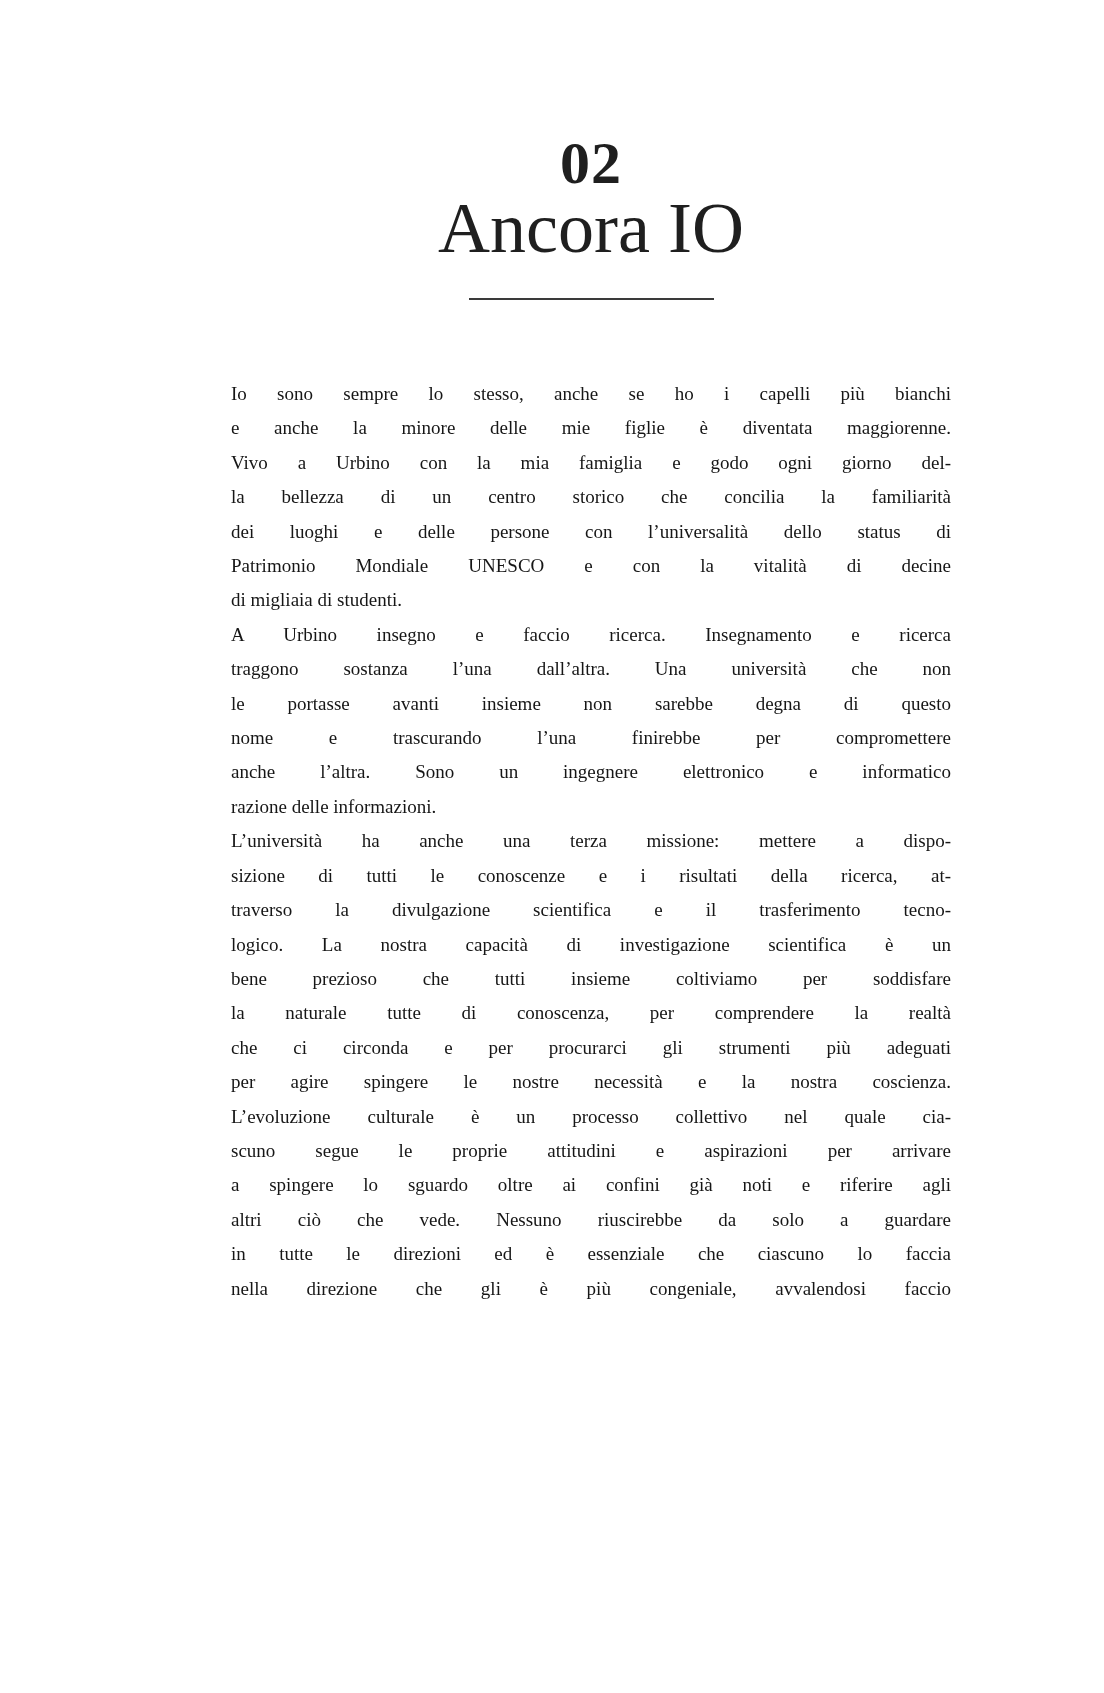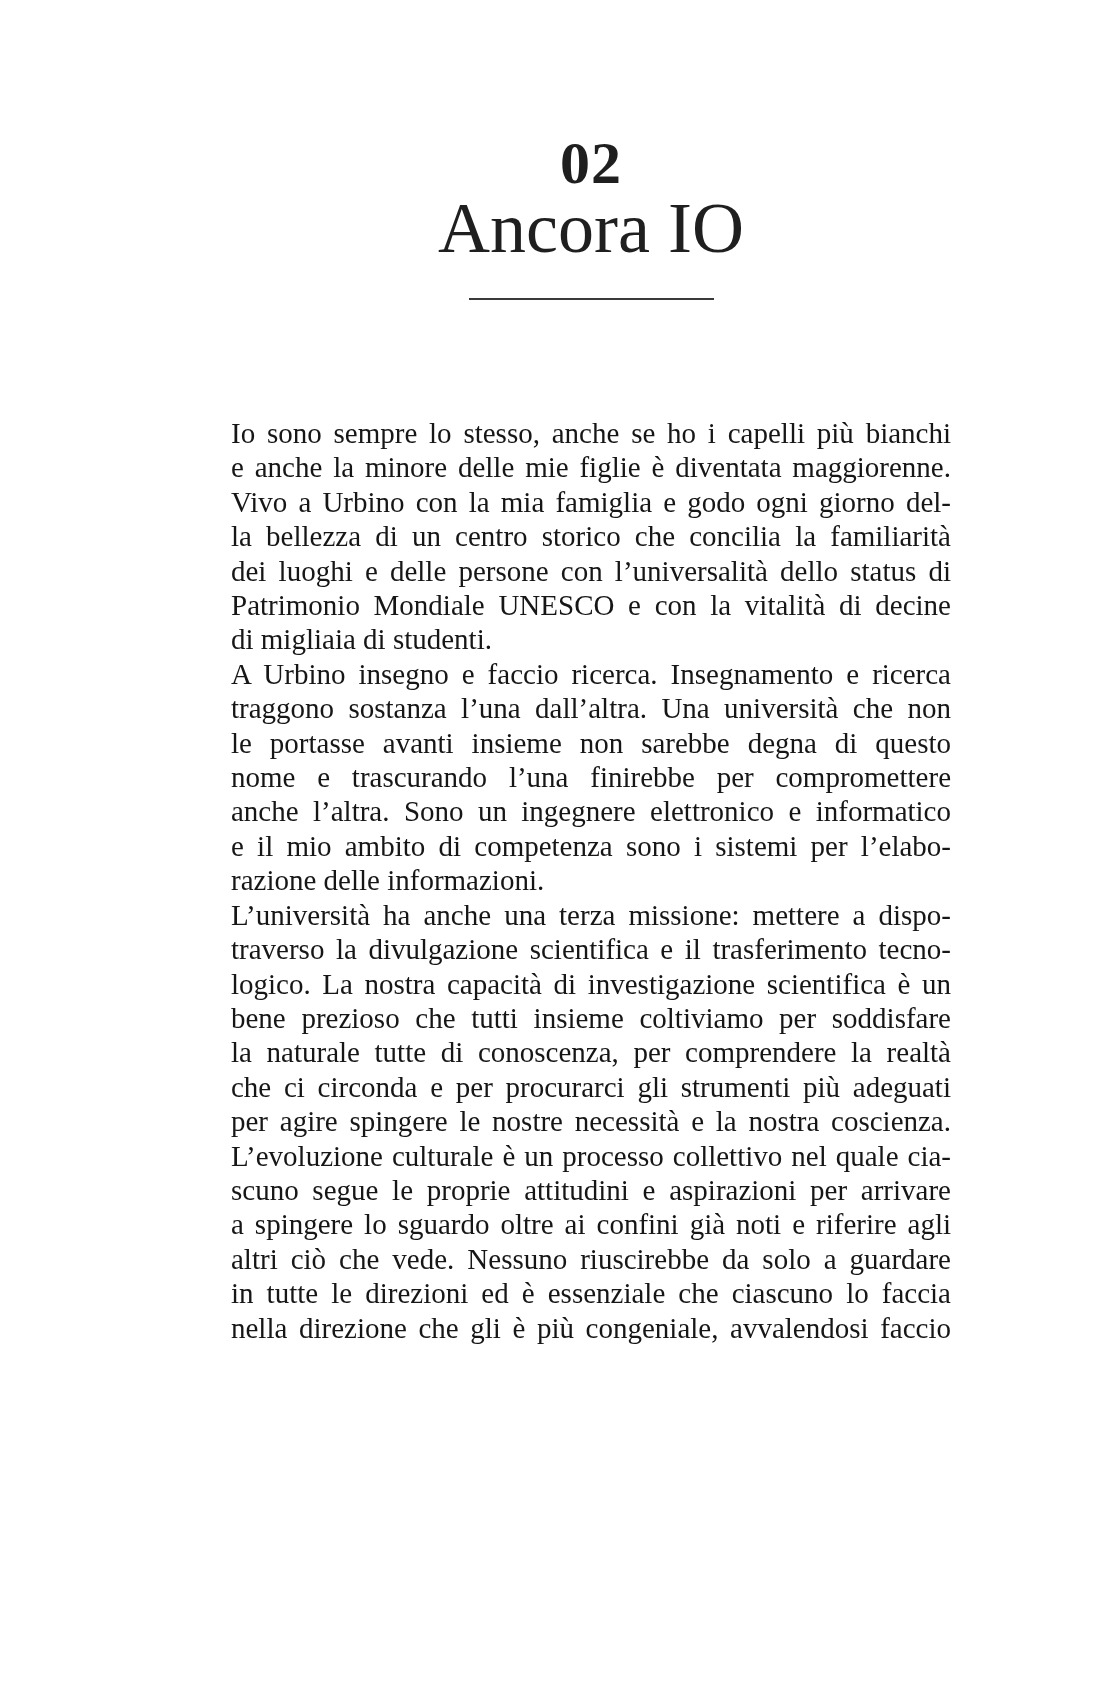--- a/index.html
+++ b/index.html
@@ -40,22 +40,22 @@
     font-weight: normal;
     color: #1f1f1f;
   }
   .title-rule {
     margin: 34px auto 0 auto;
     width: 245px;
     height: 2px;
     background: #3a3a3a;
   }
   .body-text {
-    margin-top: 116px;
-    font-size: 29px;
+    margin-top: 77px;
+    font-size: 19px;
     line-height: 34.4px;
     color: #161616;
   }
   .line {
     text-align: justify;
     text-align-last: left;
     white-space: normal;
     hyphens: none;
   }
   .line.just {
@@ -78,23 +78,23 @@
       <div class="line just">Vivo a Urbino con la mia famiglia e godo ogni giorno del-</div>
       <div class="line just">la bellezza di un centro storico che concilia la familiarità</div>
       <div class="line just">dei luoghi e delle persone con l’universalità dello status di</div>
       <div class="line just">Patrimonio Mondiale UNESCO e con la vitalità di decine</div>
       <div class="line">di migliaia di studenti.</div>
       <div class="line just">A Urbino insegno e faccio ricerca. Insegnamento e ricerca</div>
       <div class="line just">traggono sostanza l’una dall’altra. Una università che non</div>
       <div class="line just">le portasse avanti insieme non sarebbe degna di questo</div>
       <div class="line just">nome e trascurando l’una finirebbe per compromettere</div>
       <div class="line just">anche l’altra. Sono un ingegnere elettronico e informatico</div>
-      <div class="line just">e il mio ambito di competenza sono i sistemi per l’elabo-</div>
       <div class="line">razione delle informazioni.</div>
       <div class="line just">L’università ha anche una terza missione: mettere a dispo-</div>
+      <div class="line just">sizione di tutti le conoscenze e i risultati della ricerca, at-</div>
       <div class="line just">traverso la divulgazione scientifica e il trasferimento tecno-</div>
       <div class="line just">logico. La nostra capacità di investigazione scientifica è un</div>
       <div class="line just">bene prezioso che tutti insieme coltiviamo per soddisfare</div>
       <div class="line just">la naturale tutte di conoscenza, per comprendere la realtà</div>
       <div class="line just">che ci circonda e per procurarci gli strumenti più adeguati</div>
       <div class="line just">per agire spingere le nostre necessità e la nostra coscienza.</div>
       <div class="line just">L’evoluzione culturale è un processo collettivo nel quale cia-</div>
       <div class="line just">scuno segue le proprie attitudini e aspirazioni per arrivare</div>
       <div class="line just">a spingere lo sguardo oltre ai confini già noti e riferire agli</div>
       <div class="line just">altri ciò che vede. Nessuno riuscirebbe da solo a guardare</div>

